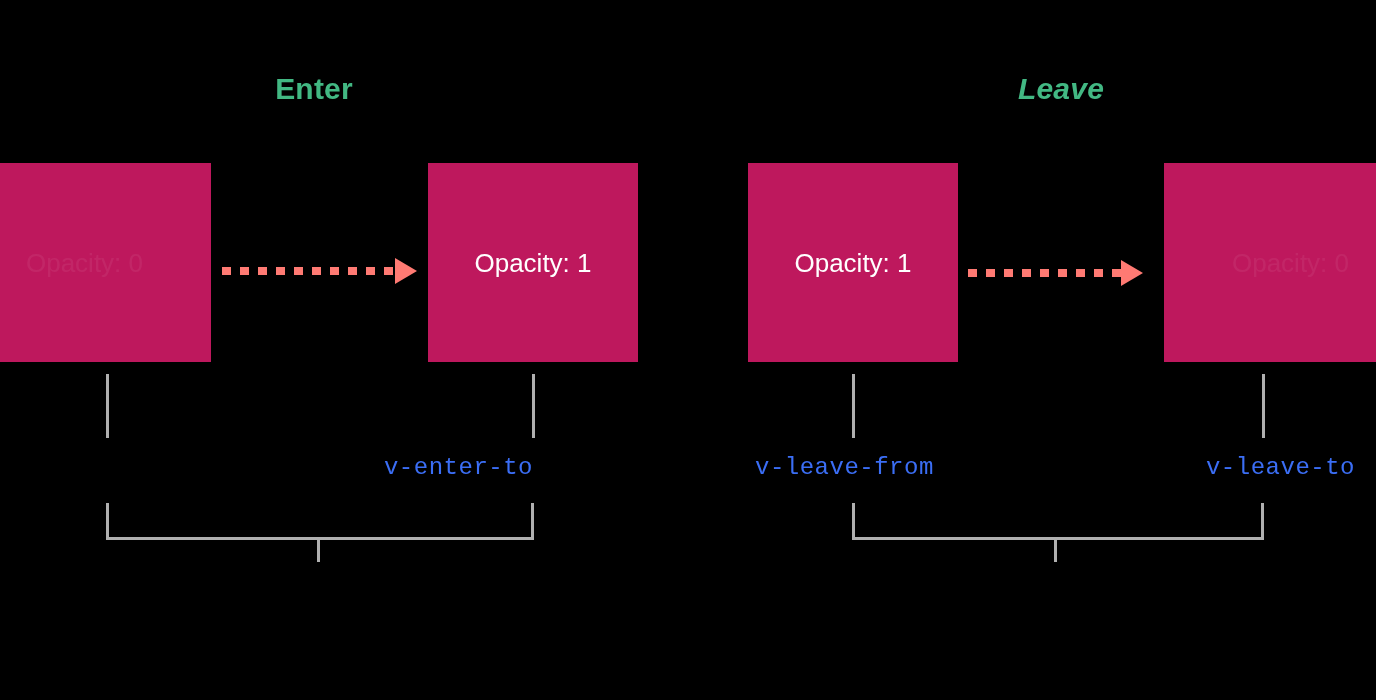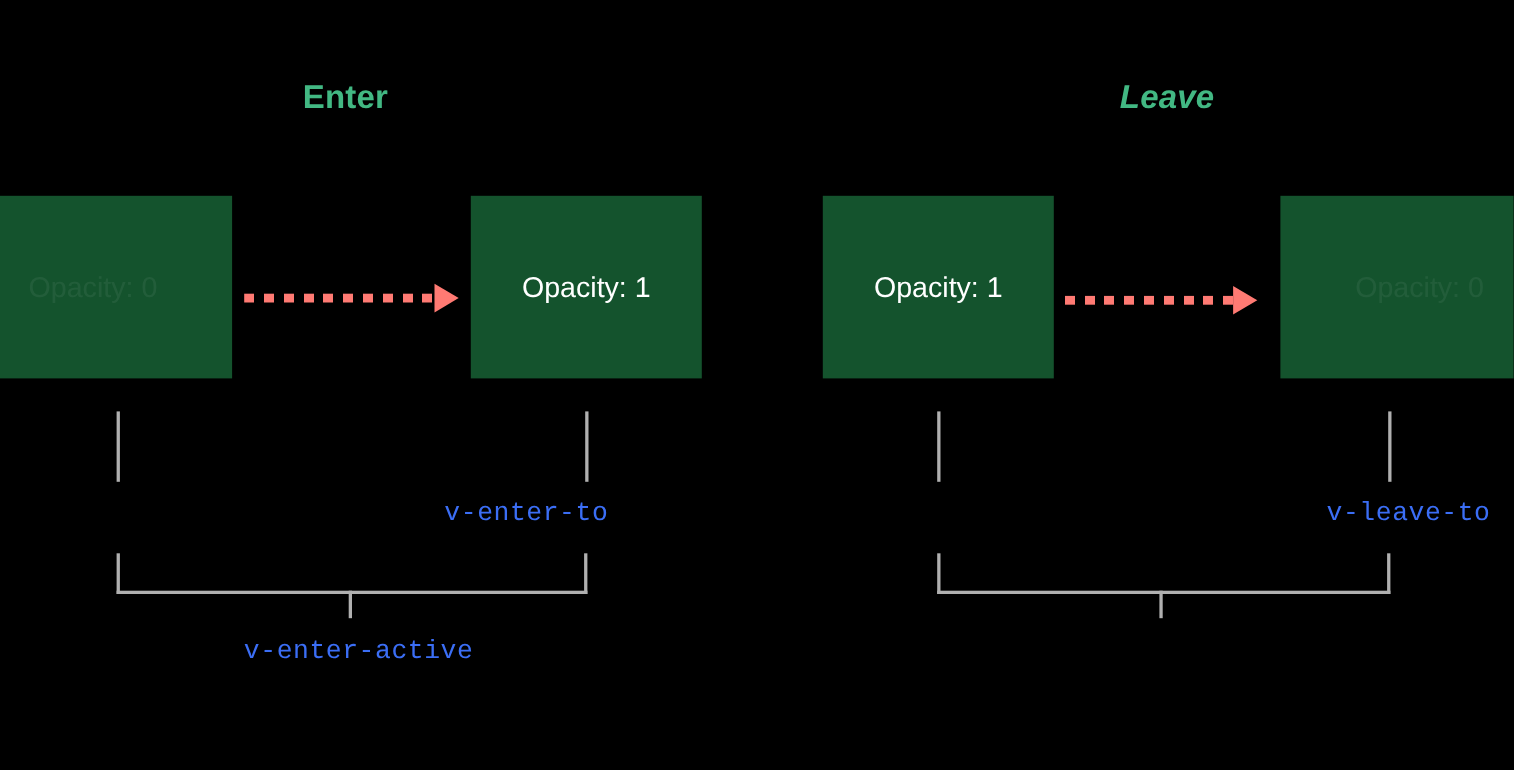--- a/index.html
+++ b/index.html
@@ -33,26 +33,26 @@
     white-space: nowrap;
     text-align: center;
     transform: translateX(-50%);
   }
   .title-enter { left: 314px; top: 72px; }
   .title-leave { left: 1061px; top: 72px; font-style: italic; }
 
   
   .box {
     position: absolute;
-    background: #14532d;
+    background: #be185d;
     display: flex;
     align-items: center;
     justify-content: center;
-    top: 178px;
-    height: 166px;
+    top: 163px;
+    height: 199px;
   }
   .box-label {
     font-family: "Liberation Sans", sans-serif;
     font-size: 26px;
     color: #ffffff;
     white-space: nowrap;
     line-height: 1;
   }
   .box-label.faded { opacity: 0.06; }
 
@@ -106,21 +106,21 @@
     font-family: "Liberation Mono", "DejaVu Sans Mono", monospace;
     font-size: 24px;
     color: #3b6ef5;
     white-space: nowrap;
     letter-spacing: 0.5px;
     line-height: 1;
   }
   .class-label.centered { transform: translateX(-50%); }
 
   .lbl-enter-from  { left: 10px;   top: 456px; }
-  .lbl-enter-to    { left: 533px;  top: 456px; transform: translateX(-100%); margin-left: 20px; }
+  .lbl-enter-to    { left: 533px;  top: 456px; transform: translateX(-100%); }
   .lbl-leave-from  { left: 755px;  top: 456px; }
   .lbl-leave-to    { left: 1355px; top: 456px; transform: translateX(-100%); }
 
   .lbl-enter-active { left: 326px;  top: 581px; }
   .lbl-leave-active { left: 1052px; top: 581px; }
 </style>
 </head>
 <body>
 
 <div class="stage">
@@ -162,17 +162,17 @@
 
   <div class="vline" style="left:852px; top:374px; height:64px;"></div>
   <div class="vline" style="left:1262px; top:374px; height:64px;"></div>
 
   <div class="vline" style="left:852px; top:503px; height:37px;"></div>
   <div class="vline" style="left:1261px; top:503px; height:37px;"></div>
   <div class="hline" style="left:852px; top:537px; width:412px;"></div>
   <div class="vline" style="left:1054px; top:537px; height:25px;"></div>
 
   <div class="class-label lbl-enter-to">v-enter-to</div>
-  <div class="class-label centered lbl-enter-active">v-enter-active</div>
 
+  <div class="class-label lbl-leave-from">v-leave-from</div>
   <div class="class-label lbl-leave-to">v-leave-to</div>
 
 </div>
 
 </body></html>

